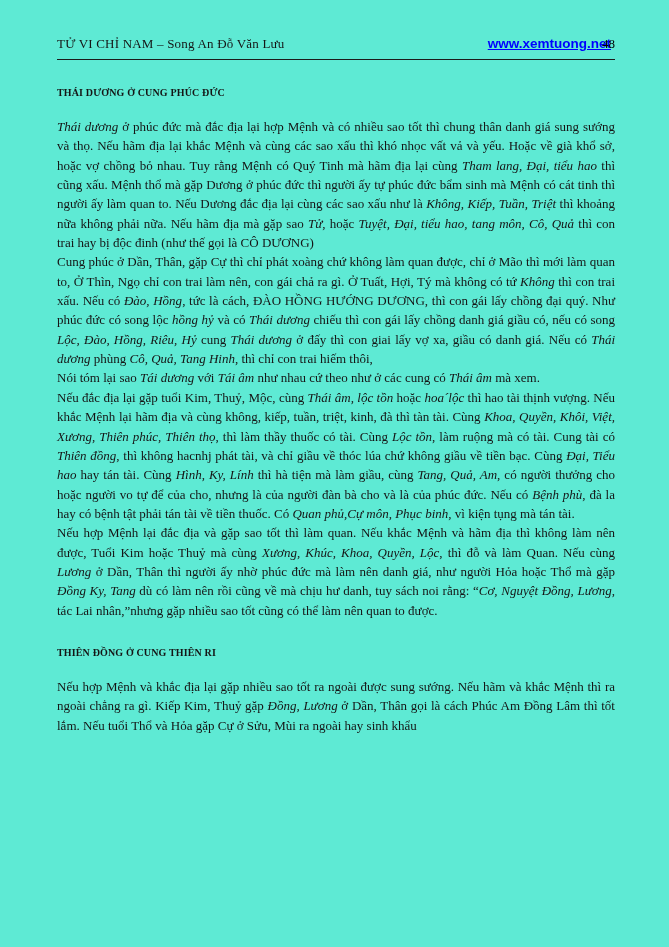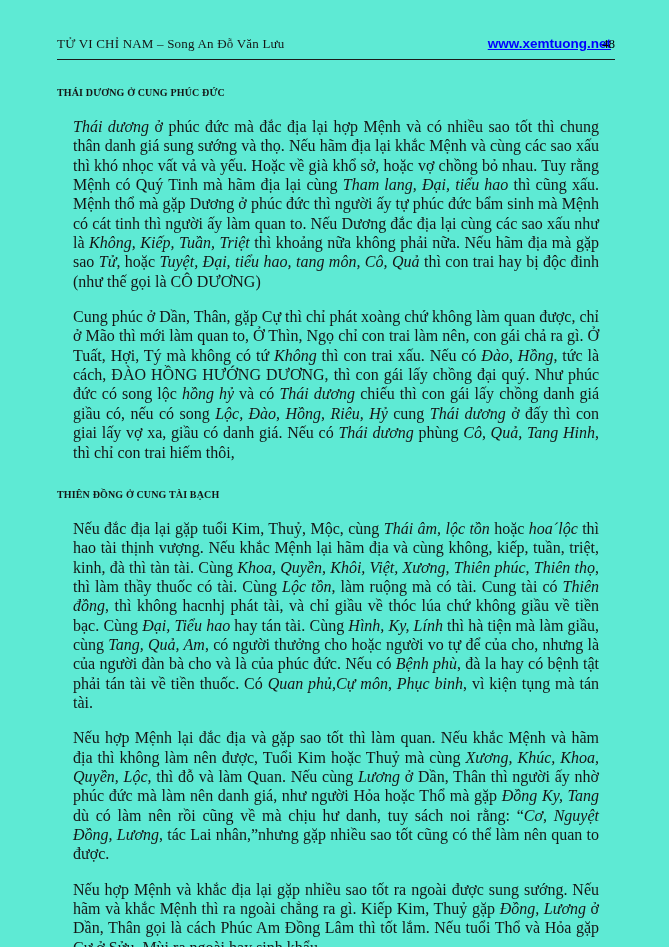--- a/index.html
+++ b/index.html
@@ -50,24 +50,24 @@
     margin: 7px 0 0 0;
   }
   section { margin: 0; }
   h2.sec-heading {
     font-size: 10px;
     font-weight: 700;
     letter-spacing: 0.15px;
     margin: 27px 0 19px 0;
   }
   p.body-par {
-    font-size: 16px;
+    font-size: 13px;
     line-height: 19.35px;
     text-align: justify;
-    margin: 16px;
+    margin: 0;
   }
 </style>
 </head>
 <body>
 
 <div class="page">
 
   <header class="hdr">
     <span class="hdr-title">TỬ VI CHỈ NAM – Song An Đỗ Văn Lưu</span>
     <span class="hdr-right">
@@ -77,29 +77,30 @@
   </header>
 
   <hr class="rule">
 
   <main>
 
     <section>
       <h2 class="sec-heading">THÁI DƯƠNG Ở CUNG PHÚC ĐỨC</h2>
       <p class="body-par"><i>Thái dương</i><span> ở phúc đức mà đắc địa lại hợp Mệnh và có nhiều sao tốt thì chung thân danh giá sung sướng và thọ. Nếu hãm địa lại khắc Mệnh và cùng các sao xấu thì khó nhọc vất vả và yếu. Hoặc về già khổ sở, hoặc vợ chồng bỏ nhau. Tuy rằng Mệnh có Quý Tinh mà hãm địa lại cùng </span><i>Tham lang, Đại, tiểu hao</i><span> thì cũng xấu. Mệnh thổ mà gặp Dương ở phúc đức thì người ấy tự phúc đức bẩm sinh mà Mệnh có cát tinh thì người ấy làm quan to. Nếu Dương đắc địa lại cùng các sao xấu như là </span><i>Không, Kiếp, Tuần, Triệt</i><span> thì khoảng nữa không phải nữa. Nếu hãm địa mà gặp sao </span><i>Tử</i><span>, hoặc </span><i>Tuyệt, Đại, tiểu hao, tang môn, Cô, Quả</i><span> thì con trai hay bị độc đinh (như thế gọi là CÔ DƯƠNG)</span></p>
       <p class="body-par"><span>Cung phúc ở Dần, Thân, gặp Cự thì chỉ phát xoàng chứ không làm quan được, chỉ ở Mão thì mới làm quan to, Ở Thìn, Ngọ chỉ con trai làm nên, con gái chả ra gì. Ở Tuất, Hợi, Tý mà không có tứ </span><i>Không</i><span> thì con trai xấu. Nếu có </span><i>Đào, Hồng</i><span>, tức là cách, ĐÀO HỒNG HƯỚNG DƯƠNG, thì con gái lấy chồng đại quý. Như phúc đức có song lộc </span><i>hồng hỷ</i><span> và có </span><i>Thái dương</i><span> chiếu thì con gái lấy chồng danh giá giầu có, nếu có song </span><i>Lộc, Đào, Hồng, Riêu, Hỷ</i><span> cung </span><i>Thái dương</i><span> ở đấy thì con giai lấy vợ xa, giầu có danh giá. Nếu có </span><i>Thái dương</i><span> phùng </span><i>Cô, Quả, Tang Hinh</i><span>, thì chỉ con trai hiếm thôi,</span></p>
+      <p class="body-par"><span>Nói tóm lại sao </span><i>Tái dương</i><span> với </span><i>Tái âm</i><span> như nhau cứ theo như ở các cung có </span><i>Thái âm</i><span> mà xem.</span></p>
     </section>
 
     <section>
-      <h2 class="sec-heading">THIÊN ĐỒNG Ở CUNG TÀI BẠCH</h2>
       <p class="body-par"><span>Nếu đắc địa lại gặp tuổi Kim, Thuỷ, Mộc, cùng </span><i>Thái âm, lộc tồn</i><span> hoặc  </span><i>hoa´lộc</i><span> thì hao tài thịnh vượng. Nếu khắc Mệnh lại hãm địa và cùng không, kiếp, tuần, triệt, kinh, đà thì tàn tài. Cùng </span><i>Khoa, Quyền, Khôi, Việt, Xương, Thiên phúc, Thiên thọ</i><span>, thì làm thầy thuốc có tài. Cùng </span><i>Lộc tồn</i><span>, làm ruộng mà có tài. Cung tài có </span><i>Thiên đồng</i><span>, thì không hacnhj phát tài, và chỉ giầu về thóc lúa chứ không giầu về tiền bạc. Cùng </span><i>Đại, Tiểu hao</i><span> hay tán tài. Cùng </span><i>Hình, Ky, Lính</i><span> thì hà tiện mà làm giầu, cùng </span><i>Tang, Quả, Am</i><span>, có người thưởng cho hoặc người vo tự để của cho, nhưng là của người đàn bà cho và là của phúc đức. Nếu có </span><i>Bệnh phù</i><span>, đà la hay có bệnh tật phải tán tài về tiền thuốc. Có </span><i>Quan phủ,Cự môn, Phục binh</i><span>, vì kiện tụng mà tán tài.</span></p>
     </section>
 
     <section>
       <p class="body-par"><span>Nếu hợp Mệnh lại đắc địa và gặp sao tốt thì làm quan. Nếu khắc Mệnh và hãm địa thì không làm nên được, Tuổi Kim hoặc Thuỷ mà cùng </span><i>Xương, Khúc, Khoa, Quyền, Lộc</i><span>, thì đỗ và làm Quan. Nếu cùng </span><i>Lương</i><span> ở Dần, Thân thì người ấy nhờ phúc đức mà làm nên danh giá, như người Hỏa hoặc Thổ mà gặp </span><i>Đồng Ky, Tang</i><span> dù có làm nên rồi cũng về mà chịu hư danh, tuy sách noi rằng: “</span><i>Cơ, Nguyệt Đồng, Lương</i><span>, tác Lai nhân,”nhưng gặp nhiều sao tốt cũng có thể làm nên quan to được.</span></p>
     </section>
 
     <section>
+      <h2 class="sec-heading">THIÊN ĐỒNG Ở CUNG THIÊN RI</h2>
       <p class="body-par"><span>Nếu hợp Mệnh và khắc địa lại gặp nhiều sao tốt ra ngoài được sung sướng. Nếu hãm và khắc Mệnh thì ra ngoài chẳng ra gì. Kiếp Kim, Thuỷ gặp </span><i>Đồng, Lương</i><span> ở Dần, Thân gọi là cách Phúc Am Đồng Lâm thì tốt lắm. Nếu tuổi Thổ và Hỏa gặp Cự ở Sửu, Mùi ra ngoài hay sinh khẩu</span></p>
     </section>
 
   </main>
 </div>
 
 </body></html>

